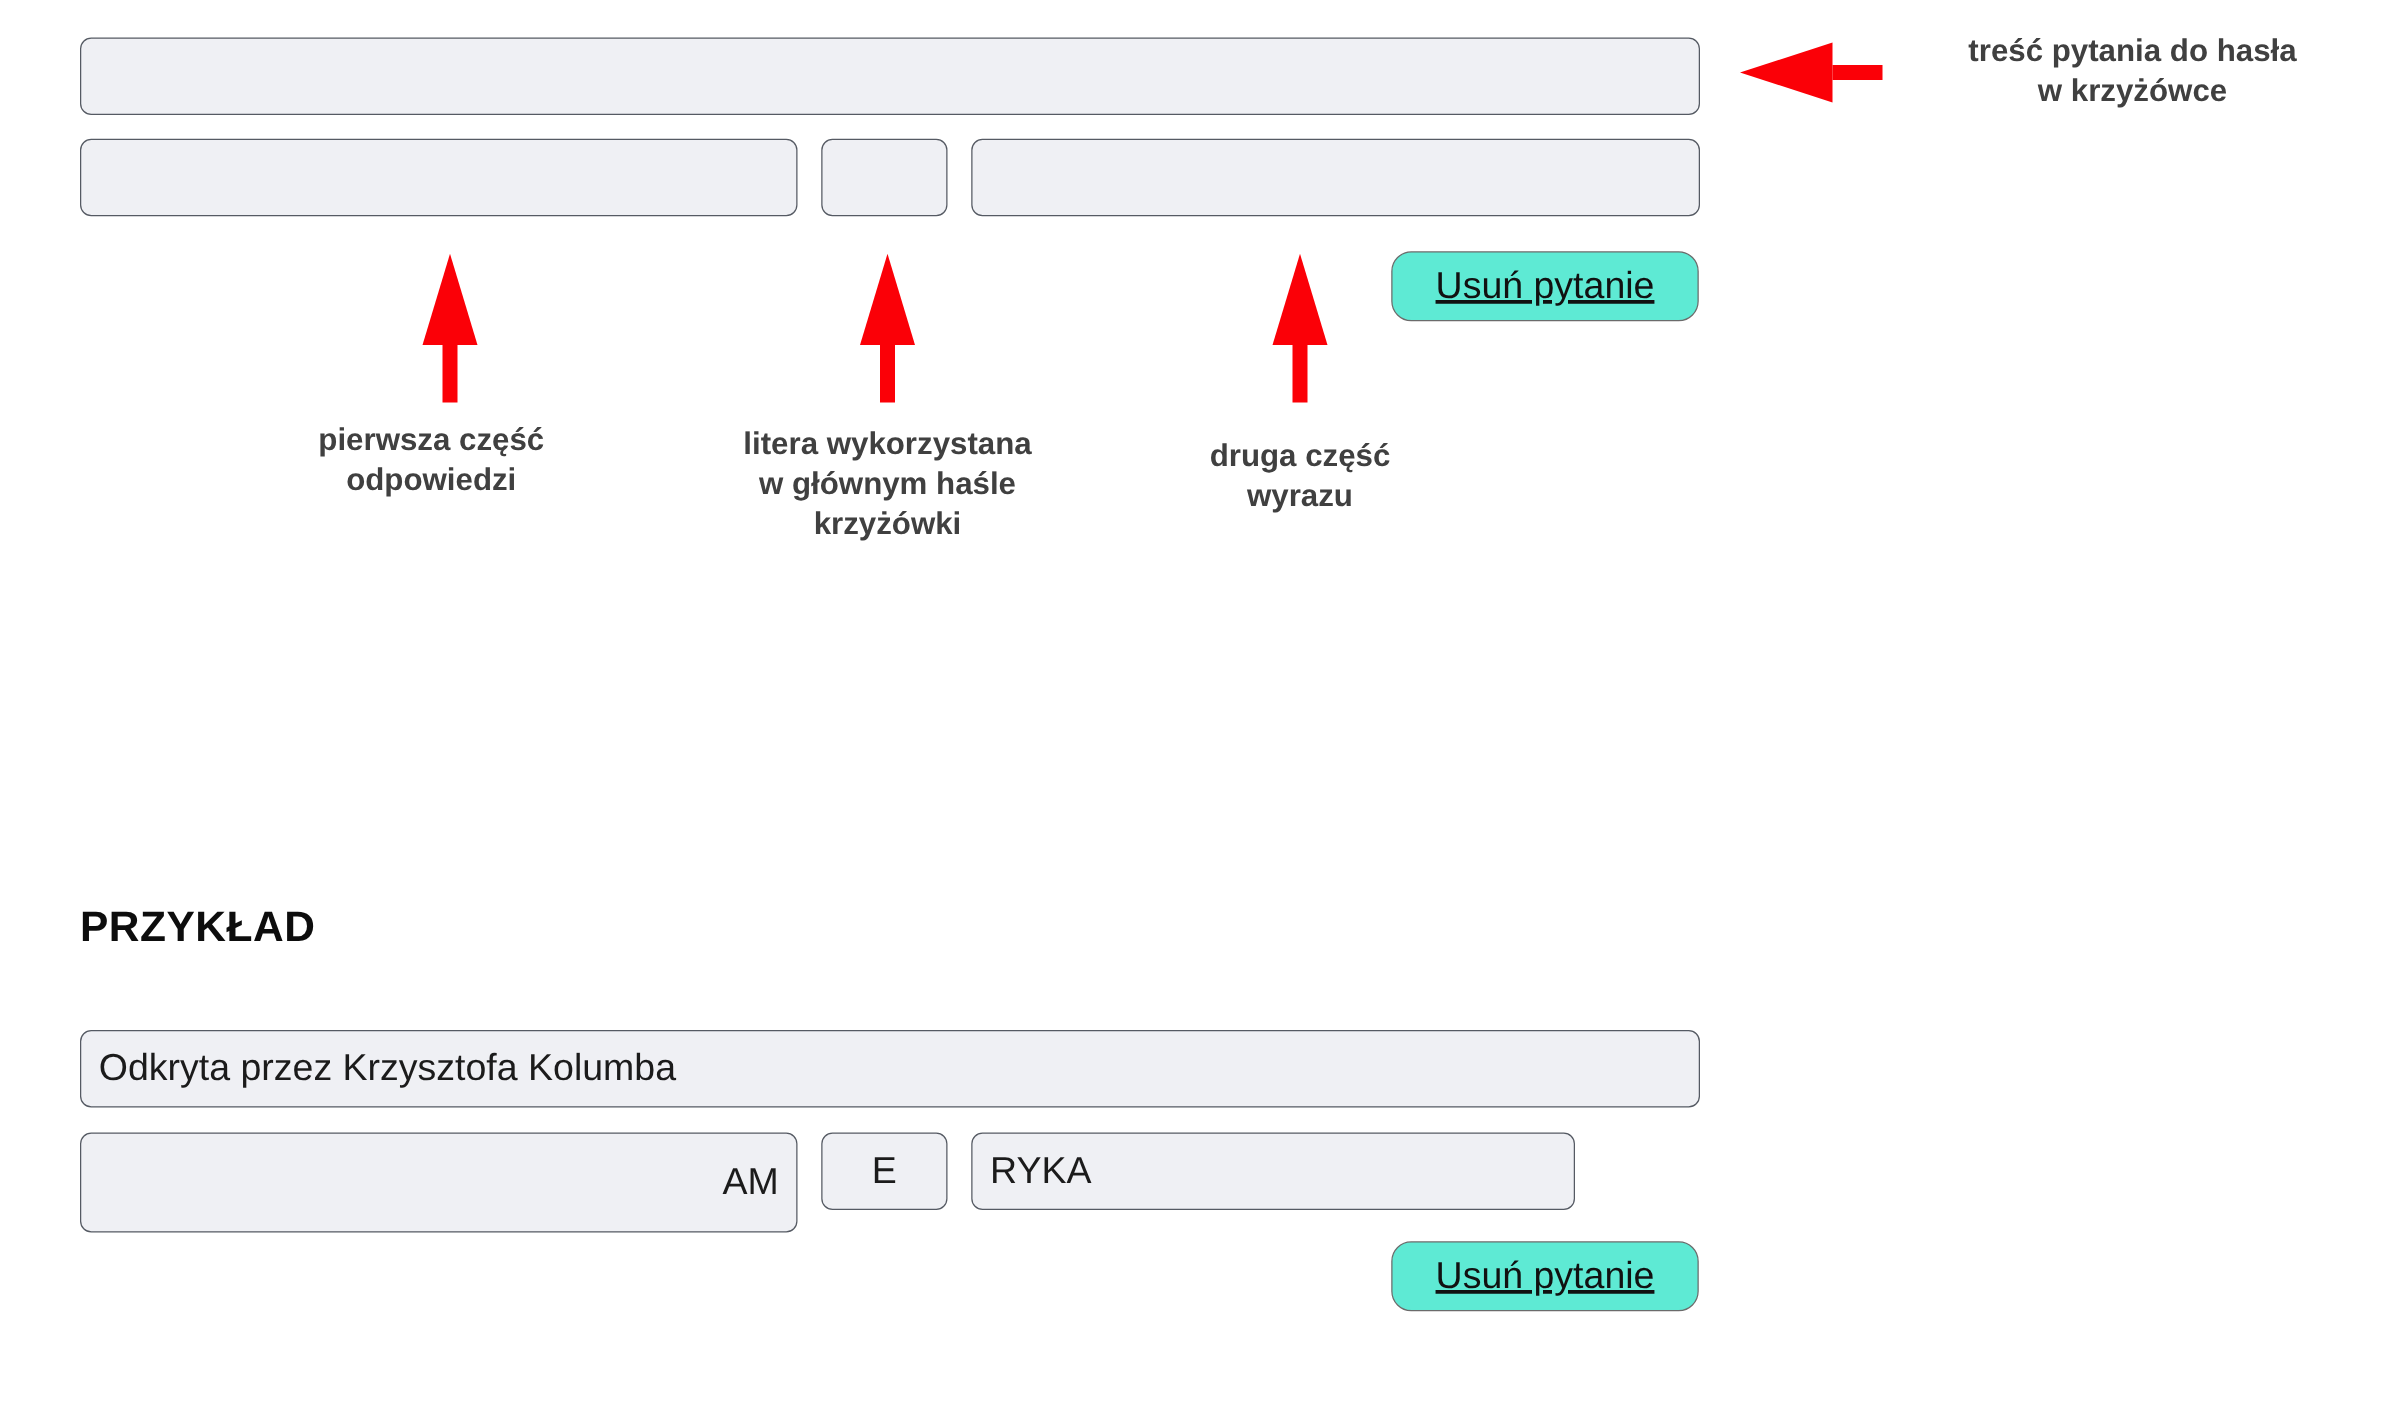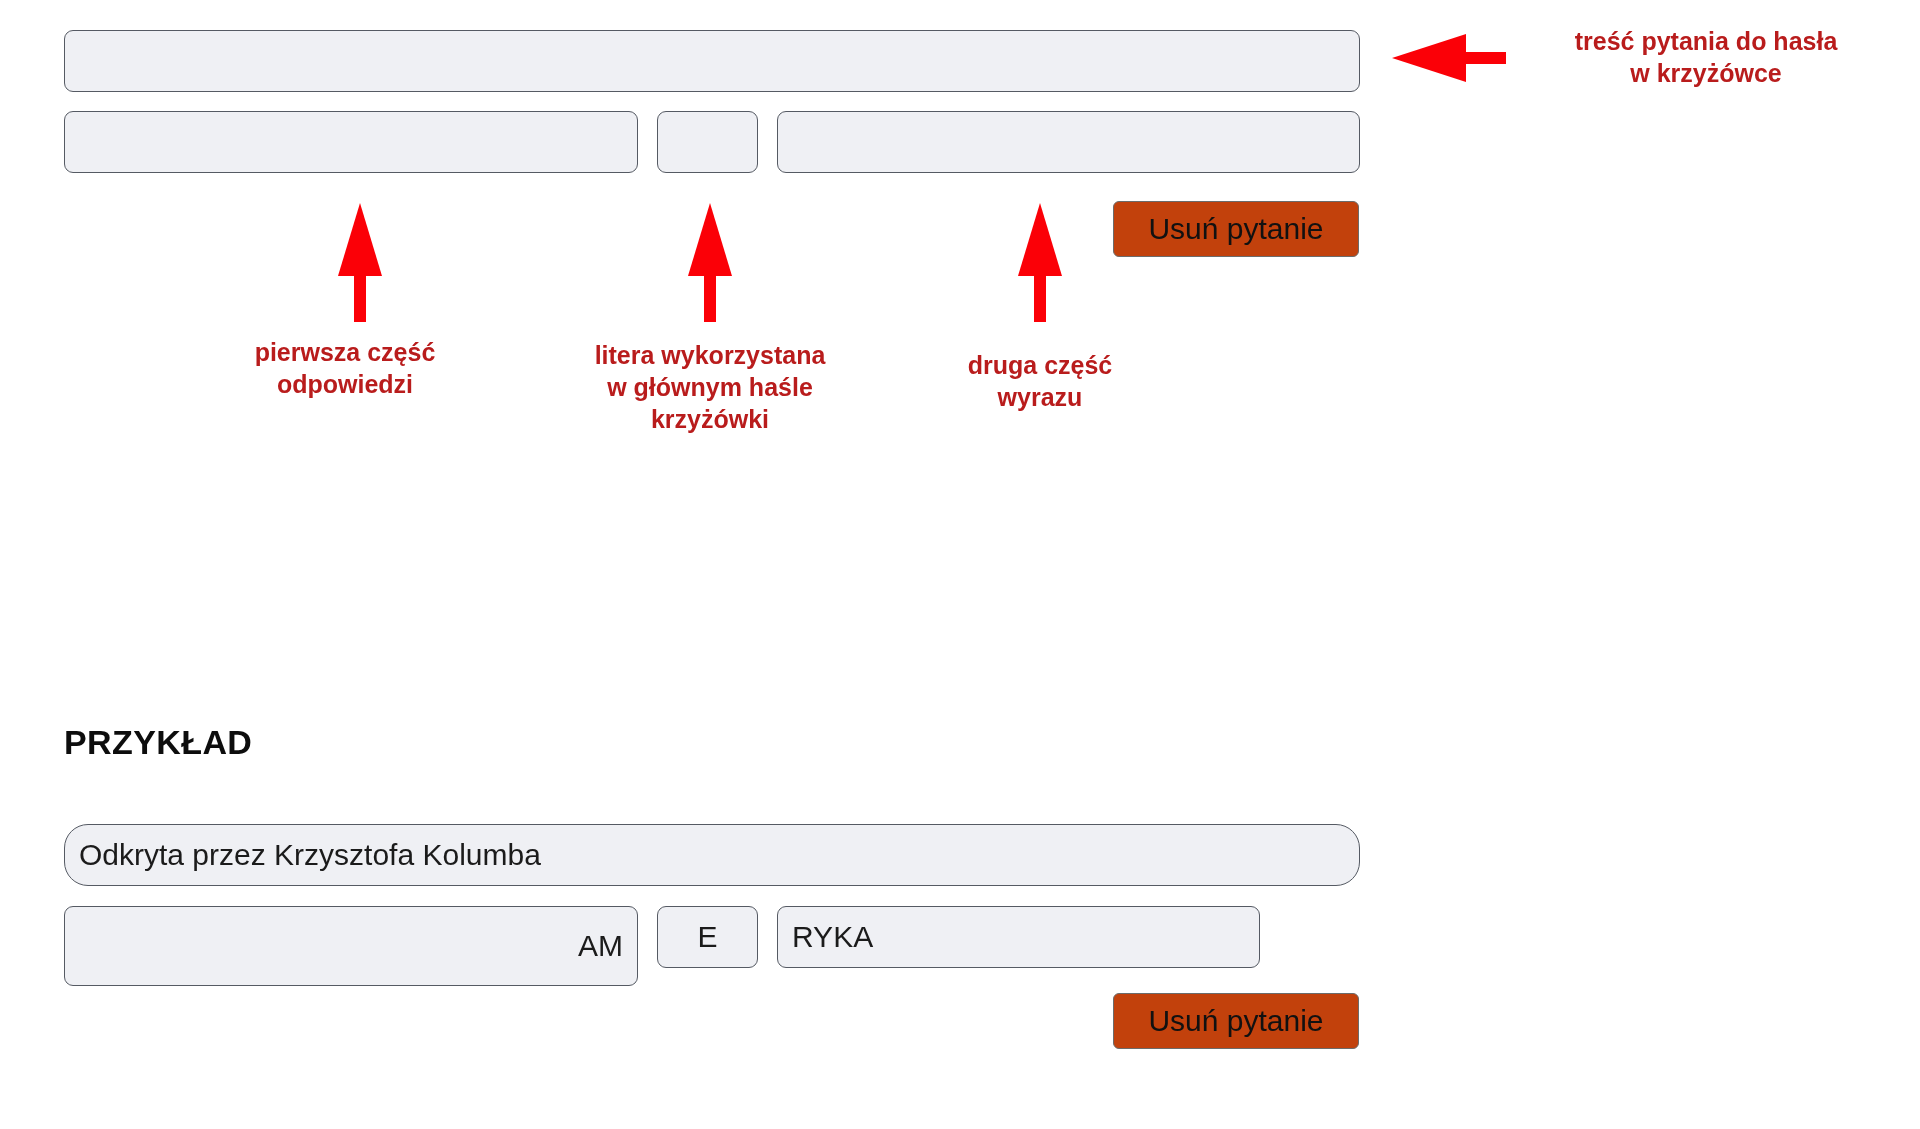--- a/index.html
+++ b/index.html
@@ -37,53 +37,54 @@
   .field.align-right  { justify-content: flex-end; }
   .field.align-center { justify-content: center; }
 
   
   #q-text-top   { left: 64px;  top: 30px;  width: 1296px; height: 62px; }
   #q-part1-top  { left: 64px;  top: 111px; width: 574px;  height: 62px; }
   #q-letter-top { left: 657px; top: 111px; width: 101px;  height: 62px; }
   #q-part2-top  { left: 777px; top: 111px; width: 583px;  height: 62px; }
 
   
-  #q-text-ex   { left: 64px;  top: 824px; width: 1296px; height: 62px; border-radius: 24px; }
+  #q-text-ex   { left: 64px;  top: 824px; width: 1296px; height: 62px; }
   #q-part1-ex  { left: 64px;  top: 906px; width: 574px;  height: 80px; }
   #q-letter-ex { left: 657px; top: 906px; width: 101px;  height: 62px; }
   #q-part2-ex  { left: 777px; top: 906px; width: 483px;  height: 62px; }
 
   
   .btn-delete {
     position: absolute;
     box-sizing: border-box;
-    background: #c2410c;
+    background: #5eead4;
     border: 1.6px solid #6b6b6b;
-    border-radius: 6px;
+    border-radius: 16px;
     font-family: "Liberation Sans", sans-serif;
     font-size: 30px;
     color: #111111;
     display: flex;
     align-items: center;
     justify-content: center;
     padding: 0 18px;
     cursor: pointer;
     line-height: 1;
     white-space: nowrap;
+    text-decoration: underline;
   }
   #btn-delete-top { left: 1113px; top: 201px;  width: 246px; height: 56px; }
   #btn-delete-ex  { left: 1113px; top: 993px;  width: 246px; height: 56px; }
 
   
   .anno-text {
     position: absolute;
     font-family: "Liberation Sans", sans-serif;
     font-size: 25px;
     font-weight: bold;
-    color: #b91c1c;
+    color: #404040;
     line-height: 1.28;
     text-align: center;
     white-space: pre-line;
   }
   #anno-question  { left: 1536px; top: 25px;  width: 340px; }
   #anno-part1     { left: 215px;  top: 336px; width: 260px; }
   #anno-letter    { left: 565px;  top: 339px; width: 290px; }
   #anno-part2     { left: 930px;  top: 339px; width: 220px; margin-top: 10px; }
 
   

